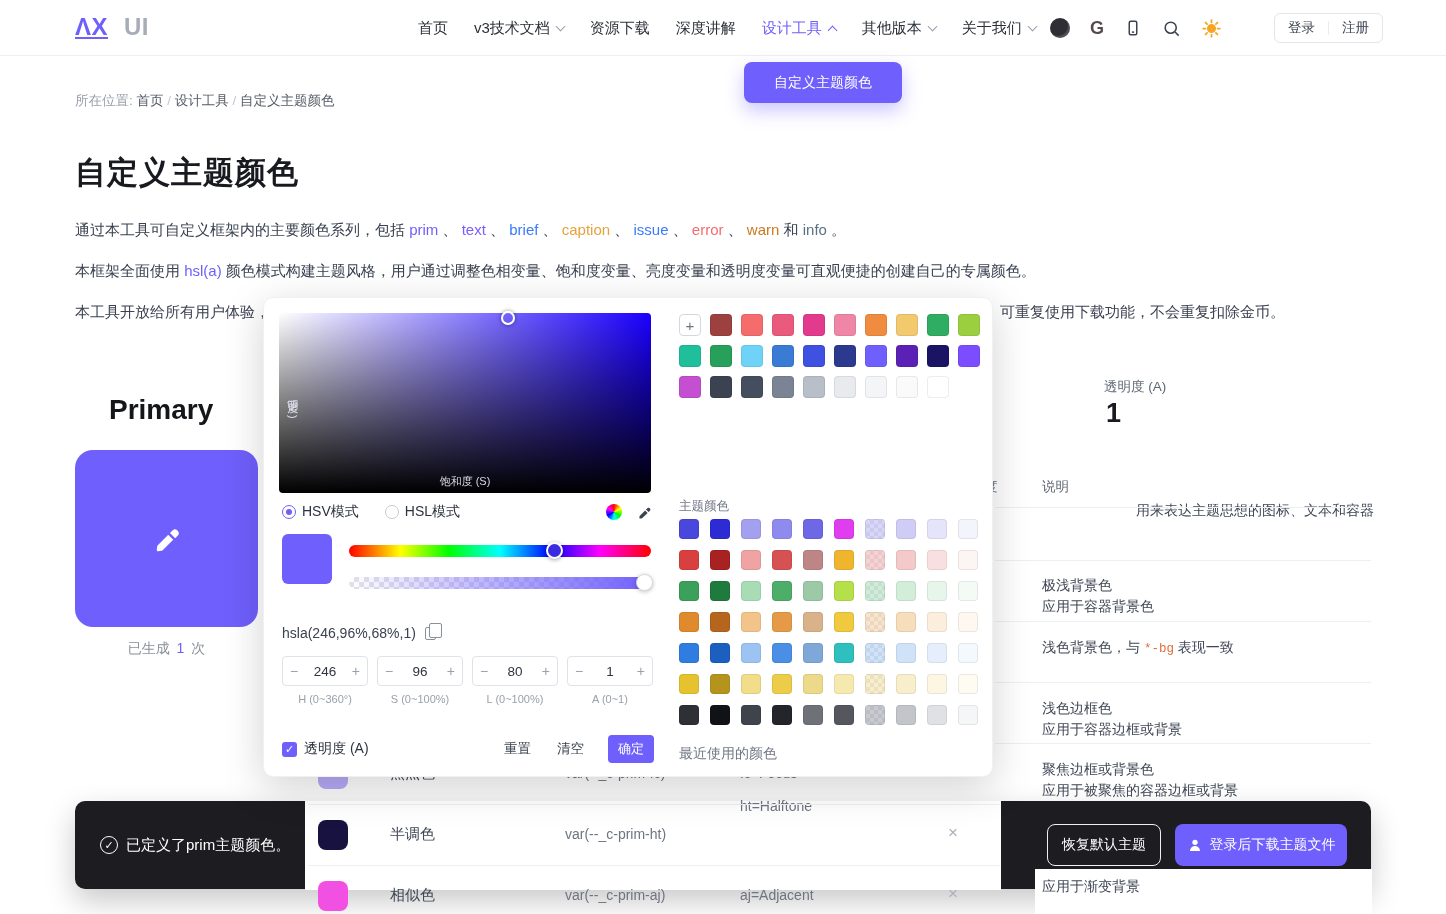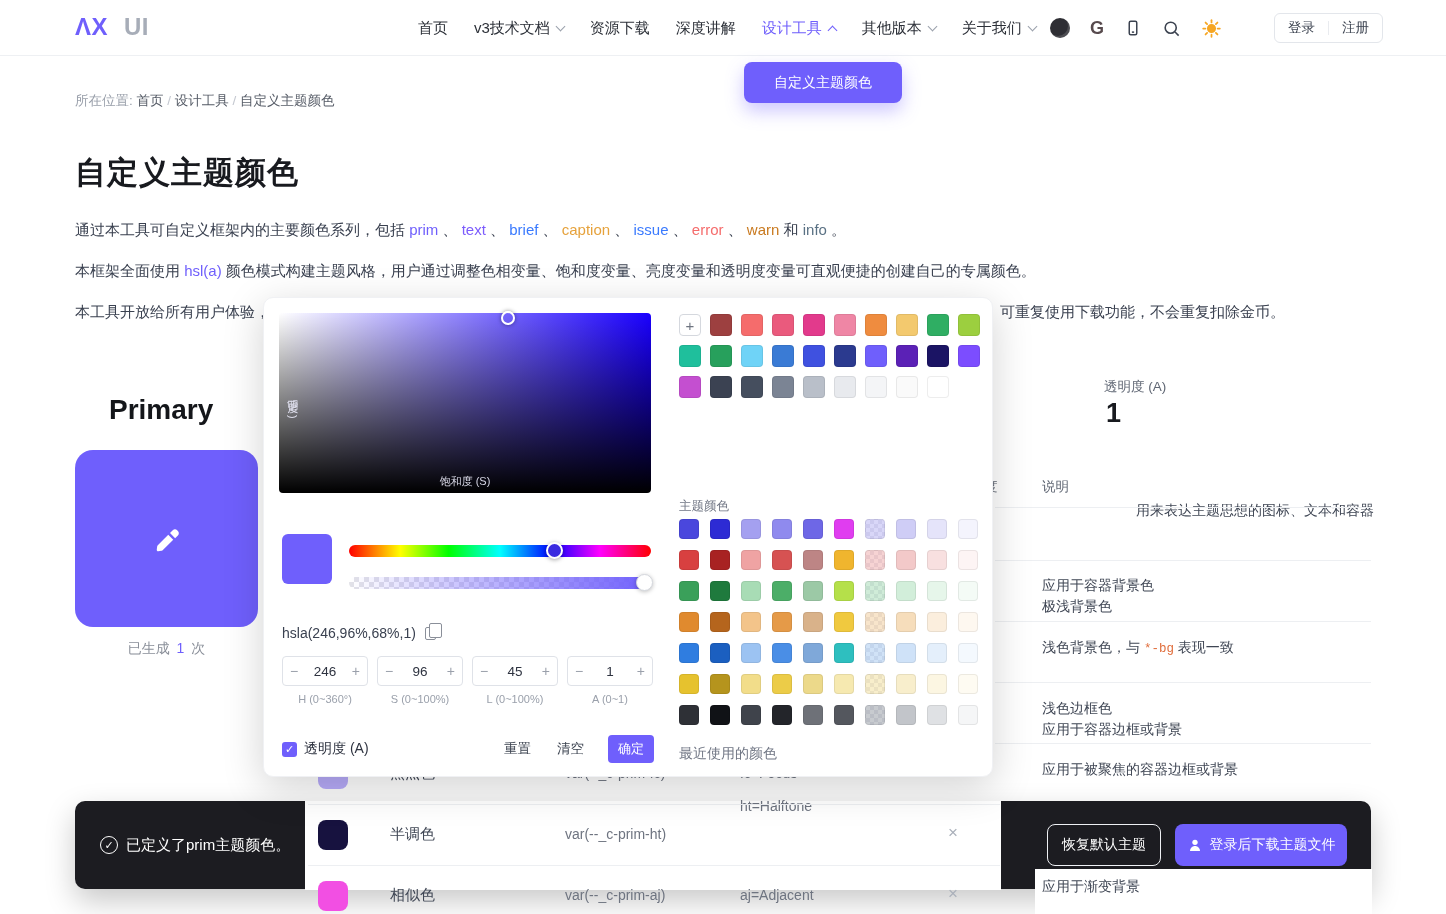--- a/index.html
+++ b/index.html
@@ -3,21 +3,21 @@
 <meta charset="utf-8">
 <style>
   *{margin:0;padding:0;box-sizing:border-box;}
   html,body{background:#fff;}
   body{font-family:"Liberation Sans","DejaVu Sans",sans-serif;}
   .canvas{position:relative;width:1446px;height:914px;overflow:hidden;background:#fff;}
 
   
   .navbar{position:absolute;left:0;top:0;width:1446px;height:56px;background:#fff;border-bottom:1px solid #eef0f3;z-index:40;}
   .logo{position:absolute;left:75px;top:13px;font-size:24px;font-weight:800;letter-spacing:.5px;}
-  .logo-a{color:var(--accent,#6f5ffc);}
+  .logo-a{color:var(--accent,#6f5ffc);text-decoration:underline;}
   .logo-b{color:#a7adb8;margin-left:16px;}
   .nav-items{position:absolute;left:418px;top:0;height:56px;display:flex;align-items:center;gap:26px;font-size:15px;color:#2c3038;}
   .nav-item{display:flex;align-items:center;cursor:pointer;white-space:nowrap;}
   .nav-item.active{color:var(--accent,#6f5ffc);}
   .caret{width:7px;height:7px;border-right:1.5px solid #9aa0ab;border-bottom:1.5px solid #9aa0ab;transform:rotate(45deg);margin-left:7px;margin-top:-4px;display:inline-block;}
   .nav-item.active .caret{transform:rotate(225deg);margin-top:4px;border-color:var(--accent,#6f5ffc);}
   .nav-icons{position:absolute;left:1050px;top:0;height:56px;display:flex;align-items:center;gap:20px;}
   .dark-circle{width:20px;height:20px;border-radius:50%;background:#2e2e34;box-shadow:inset -2px -2px 0 rgba(255,255,255,.15);cursor:pointer;}
   .gitee-g{font-weight:800;font-size:18px;color:#574a4d;cursor:pointer;}
   .icon-btn{display:flex;align-items:center;cursor:pointer;}
@@ -211,31 +211,32 @@
 
   <div class="alpha-head">透明度 (A)</div>
   <div class="alpha-val">1</div>
   <span class="col-frag">度</span>
   <span class="desc-head">说明</span>
   <div id="right-rows">
       <div class="r-row" style="top: 500px; text-align: right;">
         <div class="r-line"><span>用来表达主题思想的图标、文本和容器</span></div>
       </div>
       <div class="r-row" style="top: 575px;">
+        <div class="r-line"><span>极浅背景色</span></div>
         <div class="r-line"><span>应用于容器背景色</span></div>
-        <div class="r-line"><span>极浅背景色</span></div>
       </div>
       <div class="r-row" style="top: 637px;">
         <div class="r-line"><span>浅色背景色，与 </span><span class="code">*-bg</span><span> 表现一致</span></div>
       </div>
       <div class="r-row" style="top: 698px;">
         <div class="r-line"><span>浅色边框色</span></div>
         <div class="r-line"><span>应用于容器边框或背景</span></div>
       </div>
       <div class="r-row" style="top: 759px;">
+        <div class="r-line"><span>聚焦边框或背景色</span></div>
         <div class="r-line"><span>应用于被聚焦的容器边框或背景</span></div>
       </div>
       <div class="h-line" style="top: 507px;"></div>
       <div class="h-line" style="top: 560px;"></div>
       <div class="h-line" style="top: 621px;"></div>
       <div class="h-line" style="top: 682px;"></div>
       <div class="h-line" style="top: 743px;"></div>
     </div>
 
   <div id="patch-mid"></div>
@@ -278,20 +279,36 @@
       <span>登录后下载主题文件</span>
     </button>
   </div>
 
   <div class="popup">
     <div class="sv-area" style="background: linear-gradient(to top, rgb(0, 0, 0), rgba(0, 0, 0, 0)), linear-gradient(to right, rgb(255, 255, 255), rgb(26, 0, 255));">
       <span class="sv-vlabel">明度 (V)</span>
       <span class="sv-slabel">饱和度 (S)</span>
       <div class="sv-handle" style="left: calc(61.5% - 7px); top: calc(3% - 7px);"></div>
     </div>
+    <div class="radio-row">
+      <label class="radio">
+          <span class="rdot"></span>
+          <span>HSV模式</span>
+        </label>
+      <label class="radio">
+          <span class="rdot off"></span>
+          <span>HSL模式</span>
+        </label>
+      <span class="palette-icon"></span>
+      <span class="dropper2">
+        <svg width="15" height="15" viewBox="0 0 24 24" fill="#3c4350">
+            <path d="M20.7 5.6c1 1 1 2.6 0 3.5l-2.2 2.2-4.1-4.1 2.2-2.2c1-1 2.6-1 3.5 0zM13 8.6 4.6 17c-.3.3-.5.7-.5 1.1l-.3 2.4c-.1.7.5 1.3 1.2 1.2l2.4-.3c.4 0 .8-.2 1.1-.5L17 12.6z"></path>
+          </svg>
+      </span>
+    </div>
     <div class="preview"></div>
     <div class="hue-track">
         <div class="hue-handle" style="left: calc(68% - 8px);"></div>
       </div>
     <div class="alpha-track checker">
         <div class="alpha-grad" style="background-image: linear-gradient(to right, rgba(111, 95, 252, 0), rgb(111, 95, 252));"></div>
         <div class="alpha-handle"></div>
       </div>
     <div class="hsla-row">
       <span>hsla(246,96%,68%,1)</span>
@@ -310,21 +327,21 @@
           <div class="step-box">
             <span class="step-btn">−</span>
             <span class="step-val">96</span>
             <span class="step-btn">+</span>
           </div>
           <div class="step-label">S (0~100%)</div>
         </div>
         <div class="stepper" style="left: 208px;">
           <div class="step-box">
             <span class="step-btn">−</span>
-            <span class="step-val">45</span>
+            <span class="step-val">80</span>
             <span class="step-btn">+</span>
           </div>
           <div class="step-label">L (0~100%)</div>
         </div>
         <div class="stepper" style="left: 303px;">
           <div class="step-box">
             <span class="step-btn">−</span>
             <span class="step-val">1</span>
             <span class="step-btn">+</span>
           </div>

